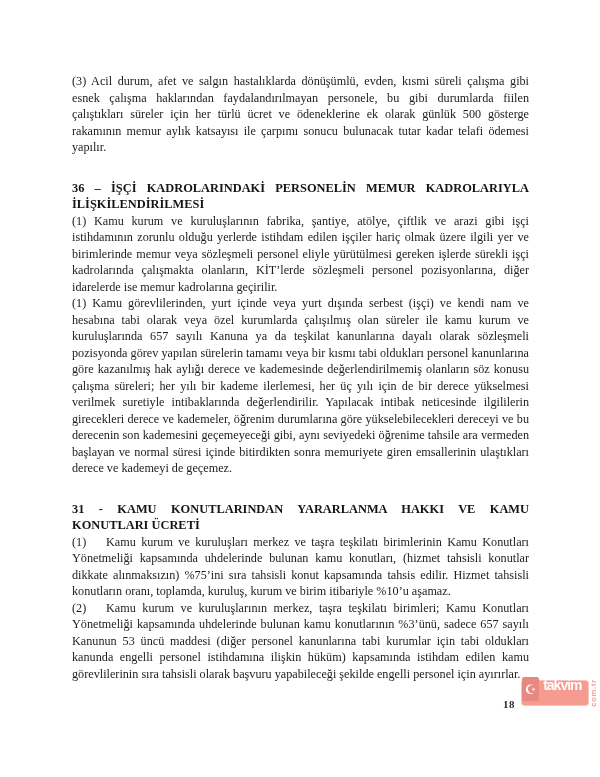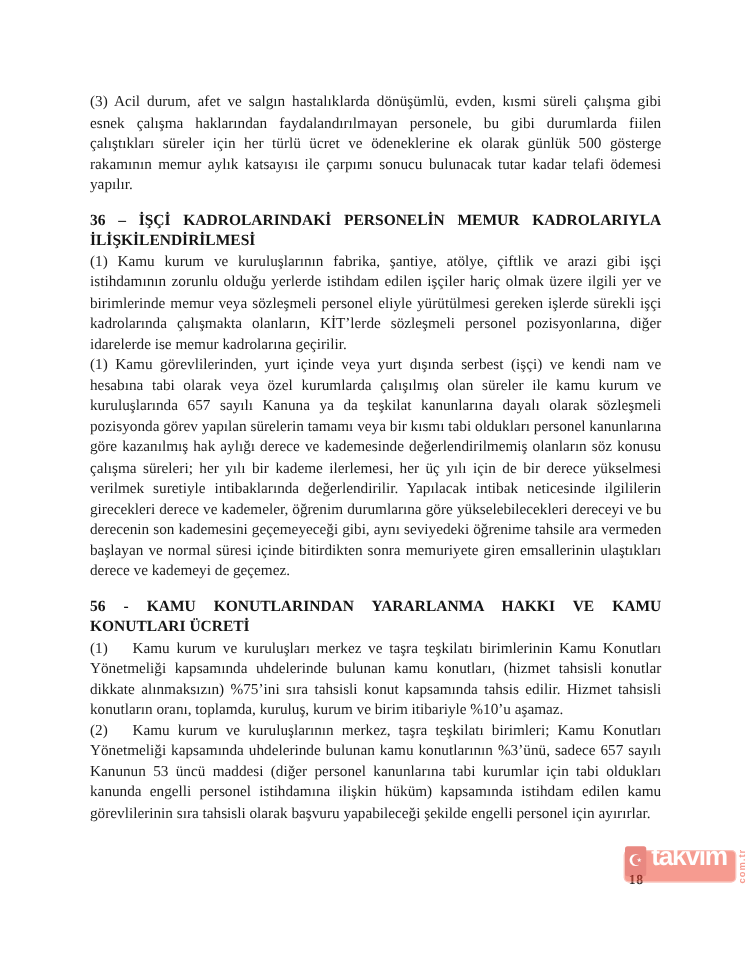--- a/index.html
+++ b/index.html
@@ -13,21 +13,21 @@
   }
   .content {
     position:absolute;
     left:72px; top:73px; width:457px;
     font-size:12.2px;
     line-height:16.5px;
     text-align:justify;
   }
   .para { margin:0; }
   .heading {
-    margin:12px 0 0 0;
+    margin:24px 0 0 0;
     font-size:12.4px;
     line-height:16.5px;
     font-weight:bold;
     text-align:justify;
     color:#151515;
   }
   .tabbed .plabel {
     display:inline-block;
     width:34px;
   }
@@ -70,21 +70,21 @@
   .wm-crescent {
     color:#ffffff;
     font-family:"DejaVu Sans", sans-serif;
     font-size:13px;
     line-height:1;
   }
   .wm-text {
     color:#ffffff;
     font-family:"Liberation Sans", sans-serif;
     font-weight:bold;
-    font-size:21px;
+    font-size:14px;
     letter-spacing:-1px;
     line-height:1;
     padding-bottom:16px;
   }
   .wm-domain {
     writing-mode:vertical-rl;
     transform:rotate(180deg);
     font-family:"Liberation Sans", sans-serif;
     font-weight:bold;
     font-size:7.5px;
@@ -101,21 +101,21 @@
 
   <div class="content">
 
     <p class="para">(3) Acil durum, afet ve salgın hastalıklarda dönüşümlü, evden, kısmi süreli çalışma gibi esnek çalışma haklarından faydalandırılmayan personele, bu gibi durumlarda fiilen çalıştıkları süreler için her türlü ücret ve ödeneklerine ek olarak günlük 500 gösterge rakamının memur aylık katsayısı ile çarpımı sonucu bulunacak tutar kadar telafi ödemesi yapılır.</p>
 
     <h2 class="heading">36 – İŞÇİ KADROLARINDAKİ PERSONELİN MEMUR KADROLARIYLA İLİŞKİLENDİRİLMESİ</h2>
     <p class="para">(1) Kamu kurum ve kuruluşlarının fabrika, şantiye, atölye, çiftlik ve arazi gibi işçi istihdamının zorunlu olduğu yerlerde istihdam edilen işçiler hariç olmak üzere ilgili yer ve birimlerinde memur veya sözleşmeli personel eliyle yürütülmesi gereken işlerde sürekli işçi kadrolarında çalışmakta olanların, KİT’lerde sözleşmeli personel pozisyonlarına, diğer idarelerde ise memur kadrolarına geçirilir.</p>
 
     <p class="para">(1) Kamu görevlilerinden, yurt içinde veya yurt dışında serbest (işçi) ve kendi nam ve hesabına tabi olarak veya özel kurumlarda çalışılmış olan süreler ile kamu kurum ve kuruluşlarında 657 sayılı Kanuna ya da teşkilat kanunlarına dayalı olarak sözleşmeli pozisyonda görev yapılan sürelerin tamamı veya bir kısmı tabi oldukları personel kanunlarına göre kazanılmış hak aylığı derece ve kademesinde değerlendirilmemiş olanların söz konusu çalışma süreleri; her yılı bir kademe ilerlemesi, her üç yılı için de bir derece yükselmesi verilmek suretiyle intibaklarında değerlendirilir. Yapılacak intibak neticesinde ilgililerin girecekleri derece ve kademeler, öğrenim durumlarına göre yükselebilecekleri dereceyi ve bu derecenin son kademesini geçemeyeceği gibi, aynı seviyedeki öğrenime tahsile ara vermeden başlayan ve normal süresi içinde bitirdikten sonra memuriyete giren emsallerinin ulaştıkları derece ve kademeyi de geçemez.</p>
 
-    <h2 class="heading">56 - KAMU KONUTLARINDAN YARARLANMA HAKKI VE KAMU KONUTLARI ÜCRETİ</h2>
+    <h2 class="heading">31 - KAMU KONUTLARINDAN YARARLANMA HAKKI VE KAMU KONUTLARI ÜCRETİ</h2>
     <p class="para tabbed"><span class="plabel">(1)</span><span>Kamu kurum ve kuruluşları merkez ve taşra teşkilatı birimlerinin Kamu Konutları Yönetmeliği kapsamında uhdelerinde bulunan kamu konutları, (hizmet tahsisli konutlar dikkate alınmaksızın) %75’ini sıra tahsisli konut kapsamında tahsis edilir. Hizmet tahsisli konutların oranı, toplamda, kuruluş, kurum ve birim itibariyle %10’u aşamaz.</span></p>
     <p class="para tabbed"><span class="plabel">(2)</span><span>Kamu kurum ve kuruluşlarının merkez, taşra teşkilatı birimleri; Kamu Konutları Yönetmeliği kapsamında uhdelerinde bulunan kamu konutlarının %3’ünü, sadece 657 sayılı Kanunun 53 üncü maddesi (diğer personel kanunlarına tabi kurumlar için tabi oldukları kanunda engelli personel istihdamına ilişkin hüküm) kapsamında istihdam edilen kamu görevlilerinin sıra tahsisli olarak başvuru yapabileceği şekilde engelli personel için ayırırlar.</span></p>
 
   </div>
 
   <div class="page-number">18</div>
 
   <div class="watermark">
     <div class="wm-box">
       <span class="wm-flag">

